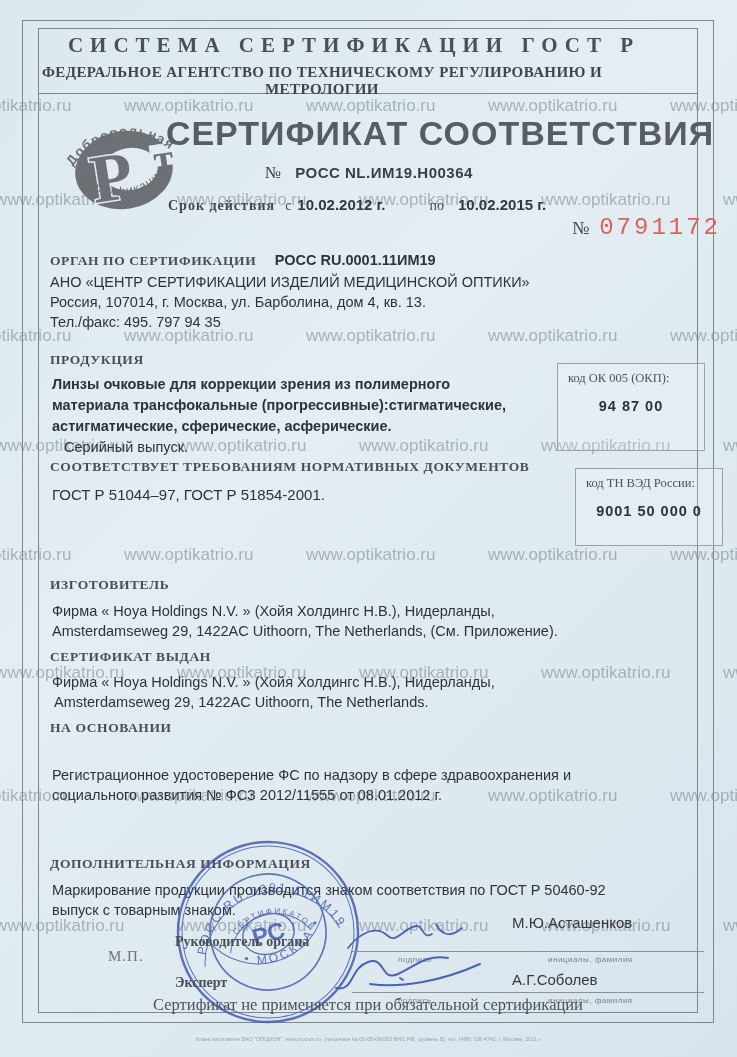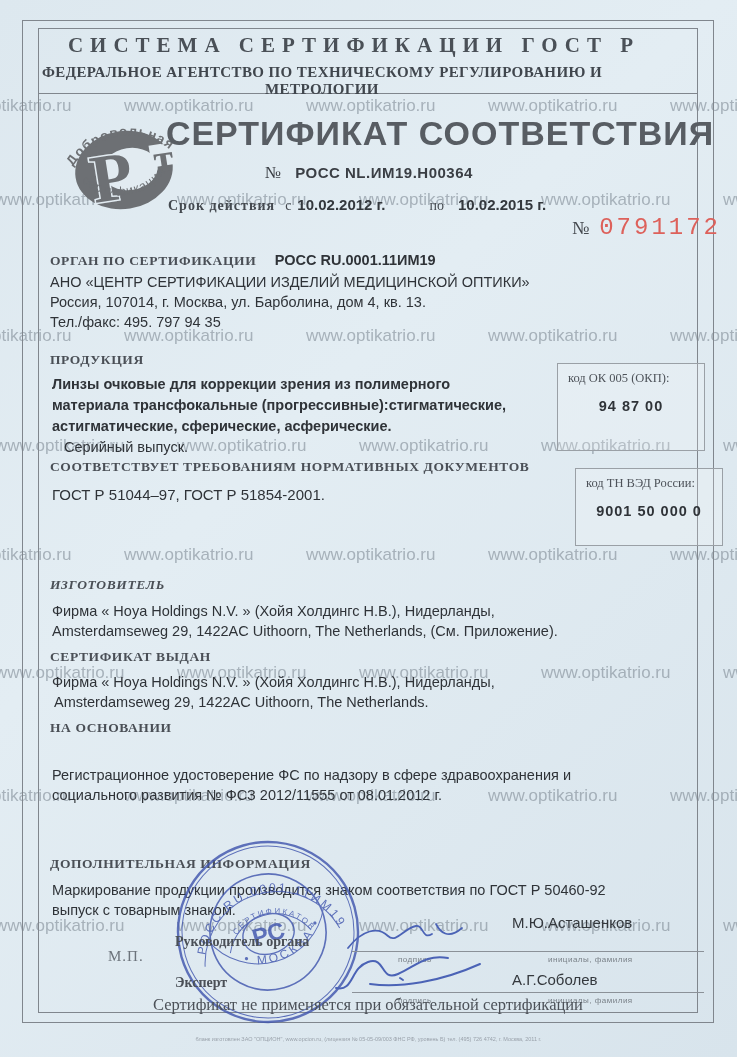--- a/index.html
+++ b/index.html
@@ -164,21 +164,21 @@
   </div>
 
   <div class="abs slabel" style="left:50px;top:459px;">СООТВЕТСТВУЕТ ТРЕБОВАНИЯМ НОРМАТИВНЫХ ДОКУМЕНТОВ</div>
   <div class="abs body-line" style="left:52px;top:485px;font-size:15px;">ГОСТ Р 51044–97, ГОСТ Р 51854-2001.</div>
 
   <div class="abs codebox" style="left:575px;top:468px;width:146px;height:76px;">
     <span class="cb-label">код ТН ВЭД России:</span>
     <span class="cb-value">9001 50 000 0</span>
   </div>
 
-  <div class="abs slabel" style="left:50px;top:577px;font-style:italic;">ИЗГОТОВИТЕЛЬ</div>
+  <div class="abs slabel" style="left:50px;top:577px;">ИЗГОТОВИТЕЛЬ</div>
   <div class="abs body-line" style="left:52px;top:601px;">Фирма   « Hoya Holdings N.V. » (Хойя Холдингс Н.В.), Нидерланды,</div>
   <div class="abs body-line" style="left:52px;top:621px;">Amsterdamseweg 29, 1422AC Uithoorn, The Netherlands, (См. Приложение).</div>
 
   <div class="abs slabel" style="left:50px;top:649px;">СЕРТИФИКАТ ВЫДАН</div>
   <div class="abs body-line" style="left:52px;top:672px;">Фирма « Hoya Holdings N.V. » (Хойя Холдингс Н.В.), Нидерланды,</div>
   <div class="abs body-line" style="left:54px;top:692px;">Amsterdamseweg 29, 1422AC Uithoorn, The Netherlands.</div>
 
   <div class="abs slabel" style="left:50px;top:720px;">НА ОСНОВАНИИ</div>
   <div class="abs body-line" style="left:52px;top:765px;">Регистрационное удостоверение ФС по надзору в сфере здравоохранения и</div>
   <div class="abs body-line" style="left:52px;top:785px;">социального развития № ФСЗ 2012/11555 от 08.01.2012 г.</div>

